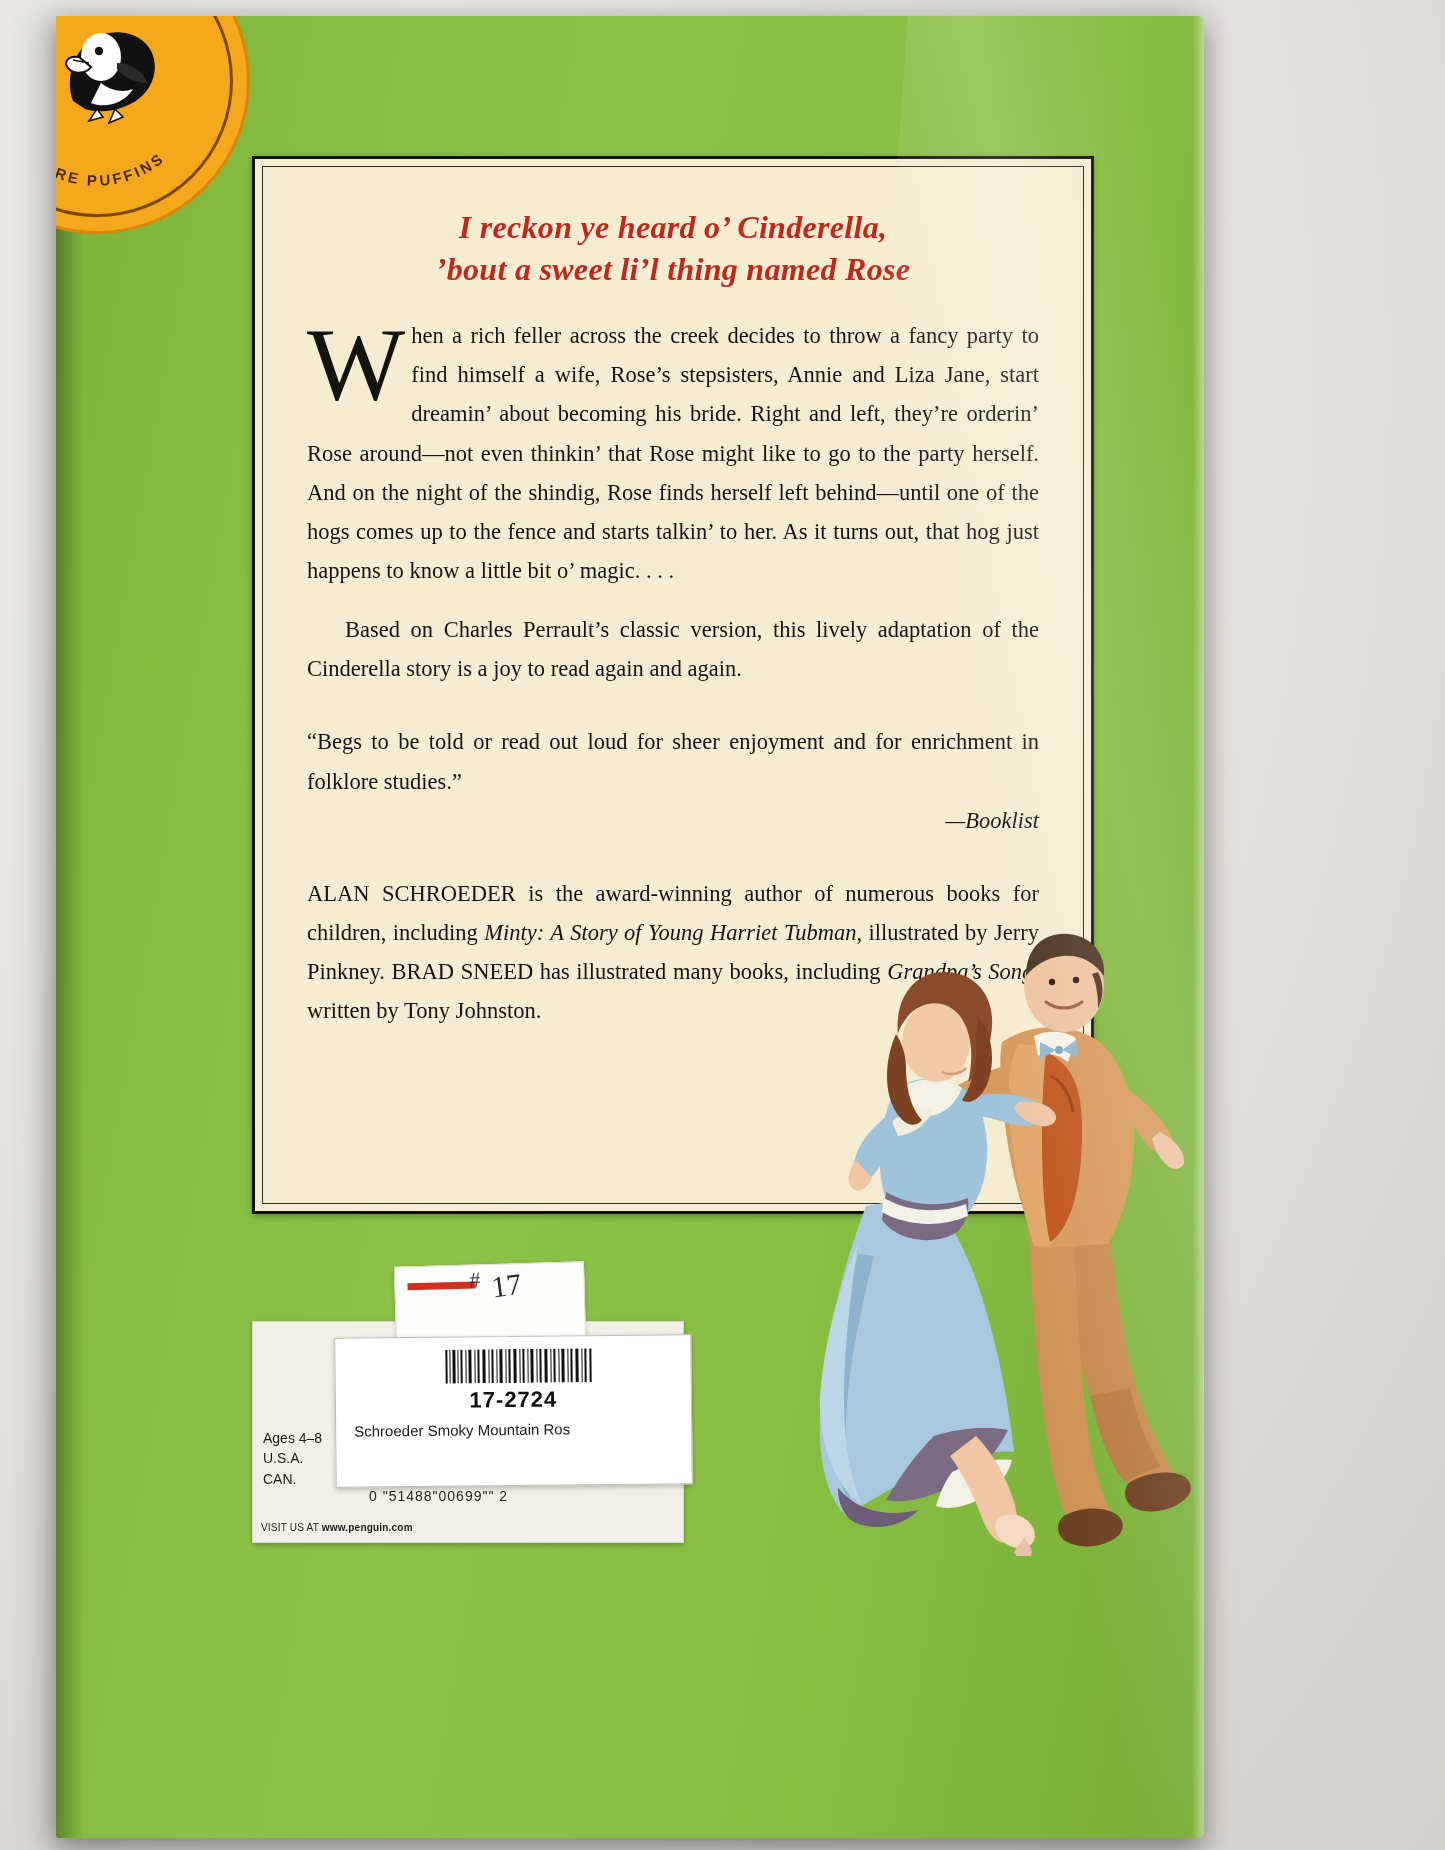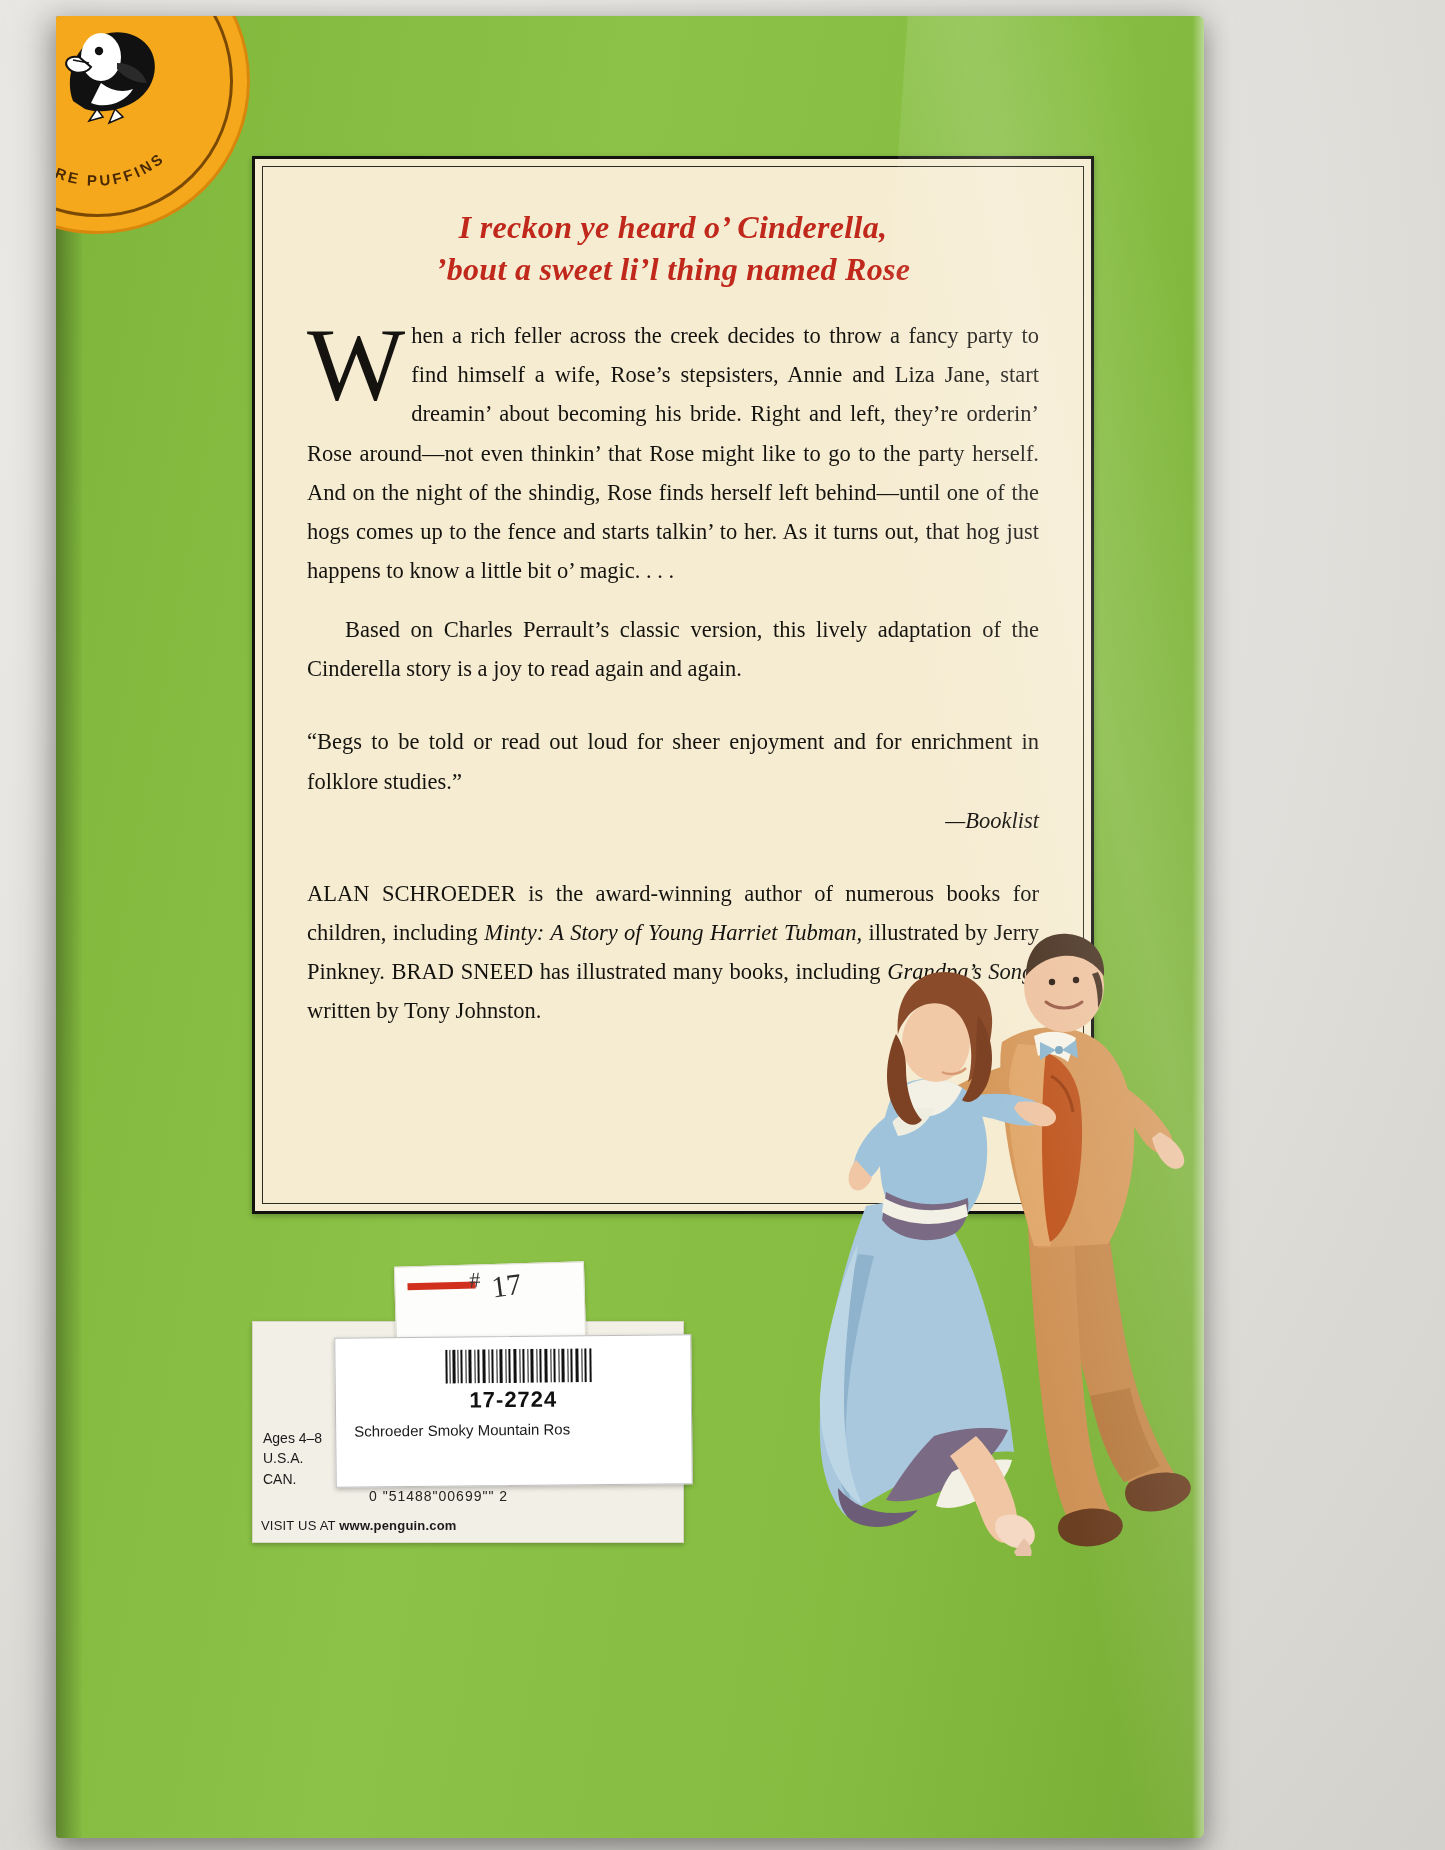--- a/index.html
+++ b/index.html
@@ -205,21 +205,21 @@
     bottom: 38px;
     font-size: 14px;
     letter-spacing: 1px;
     font-family: "Liberation Sans", sans-serif;
     color: #26241f;
   }
   #visit-line {
     position: absolute;
     left: 8px;
     bottom: 9px;
-    font-size: 13px;
+    font-size: 10px;
     font-family: "Liberation Sans", sans-serif;
     letter-spacing: 0.2px;
   }
   #visit-line b { font-weight: 700; }
 
   
   #price-sticker {
     position: absolute;
     left: 142px;
     top: -58px;

